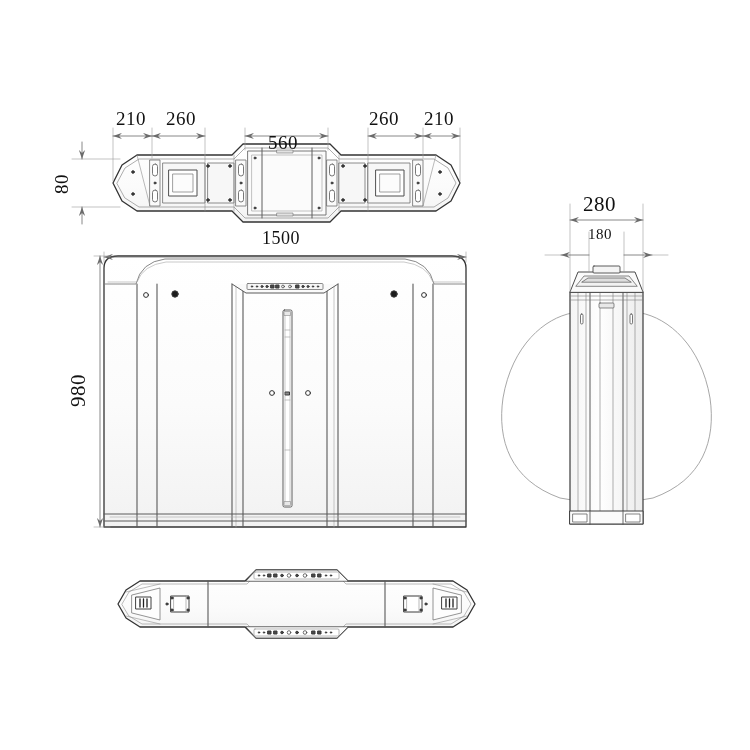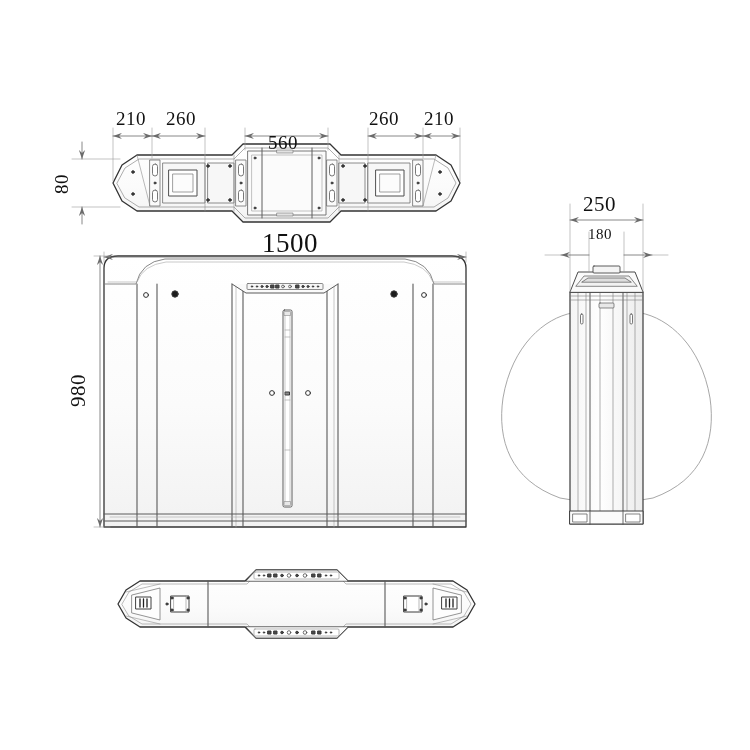--- a/index.html
+++ b/index.html
@@ -306,20 +306,20 @@
   </svg>
 
   <div class="dim-label" style="left:116px;top:108px;">210</div>
   <div class="dim-label" style="left:166px;top:108px;">260</div>
   <div class="dim-label" style="left:268px;top:108px;margin-top:24px;">560</div>
   <div class="dim-label" style="left:369px;top:108px;">260</div>
   <div class="dim-label" style="left:424px;top:108px;">210</div>
 
   <div class="dim-label vert" style="left:52px;top:173px;transform:rotate(-90deg);">80</div>
 
-  <div class="dim-label" style="left:262px;top:228px;font-size:27px;">1500</div>
+  <div class="dim-label" style="left:262px;top:228px;font-size:18px;">1500</div>
 
   <div class="dim-label vert" style="left:62px;top:378px;transform:rotate(-90deg);font-size:21px;">980</div>
 
-  <div class="dim-label" style="left:583px;top:192px;font-size:21px;">250</div>
+  <div class="dim-label" style="left:583px;top:192px;font-size:21px;">280</div>
   <div class="dim-label" style="left:588px;top:226px;font-size:15px;">180</div>
 
 </div>
 
 </body></html>

